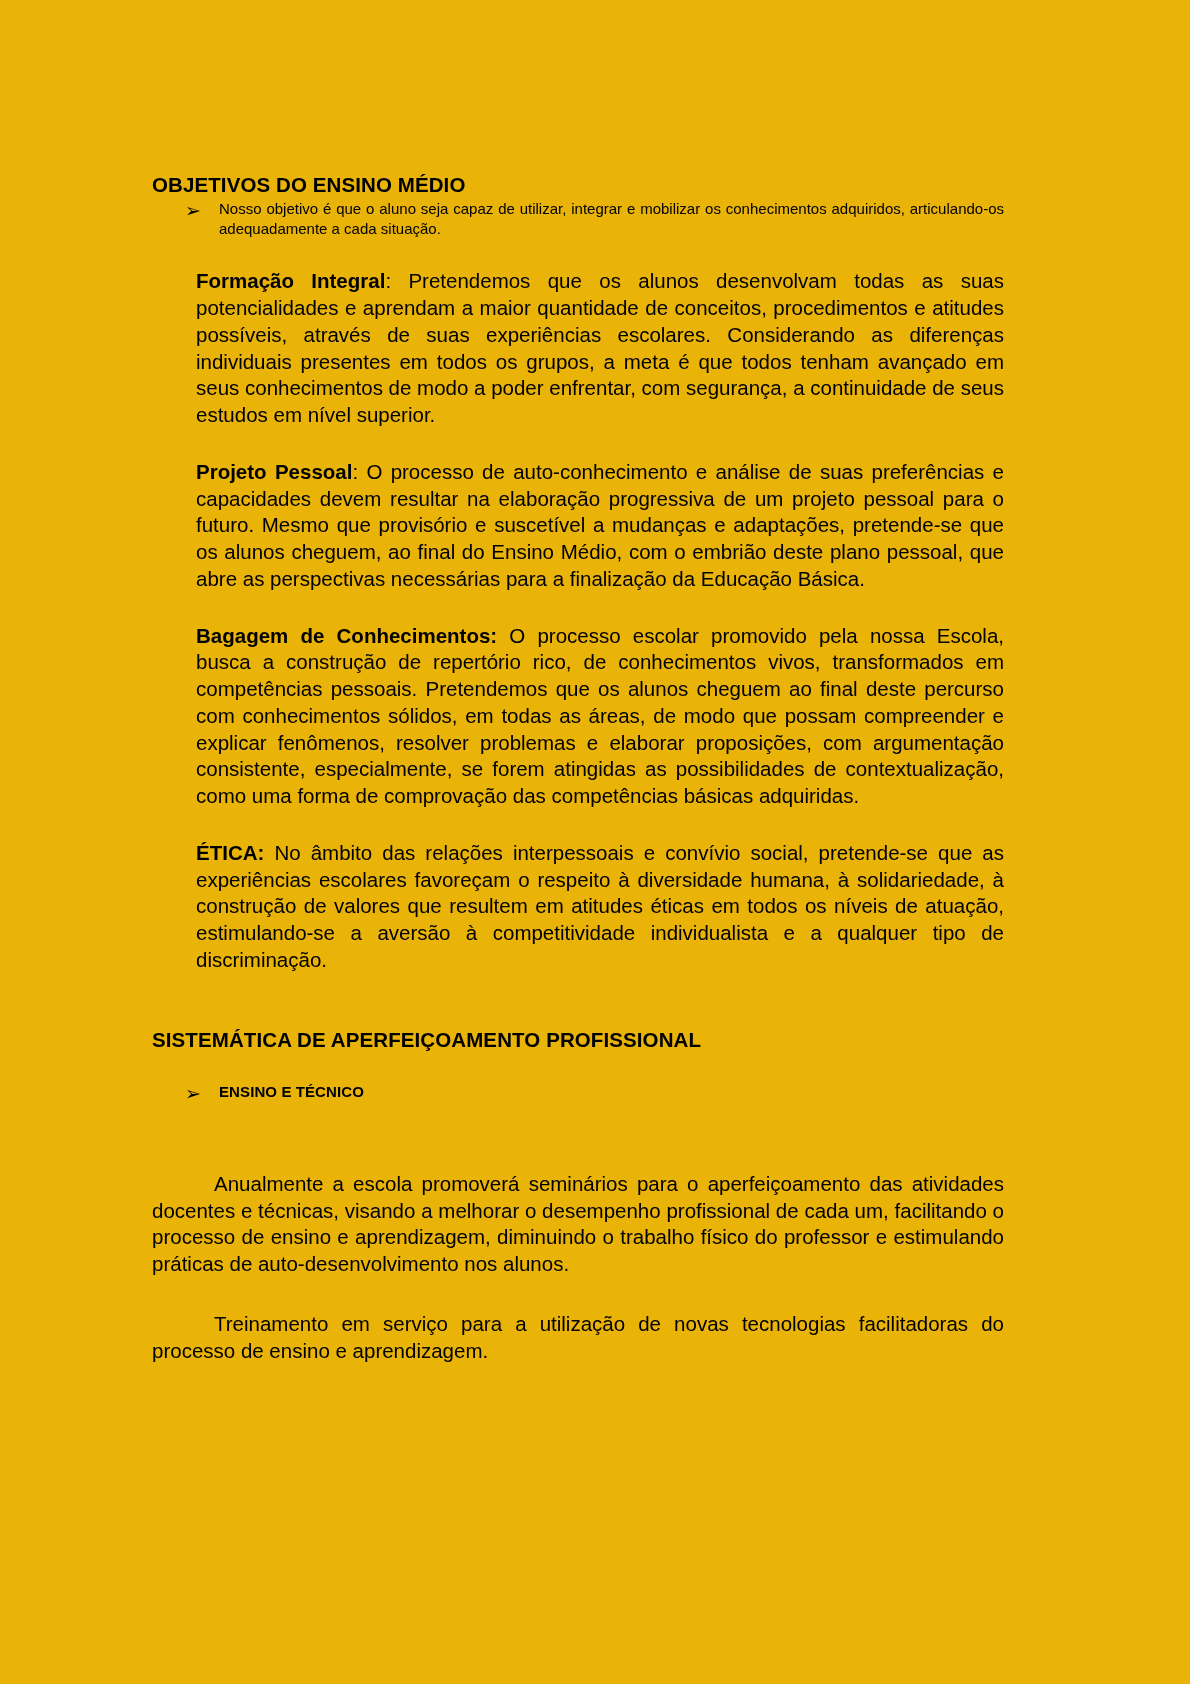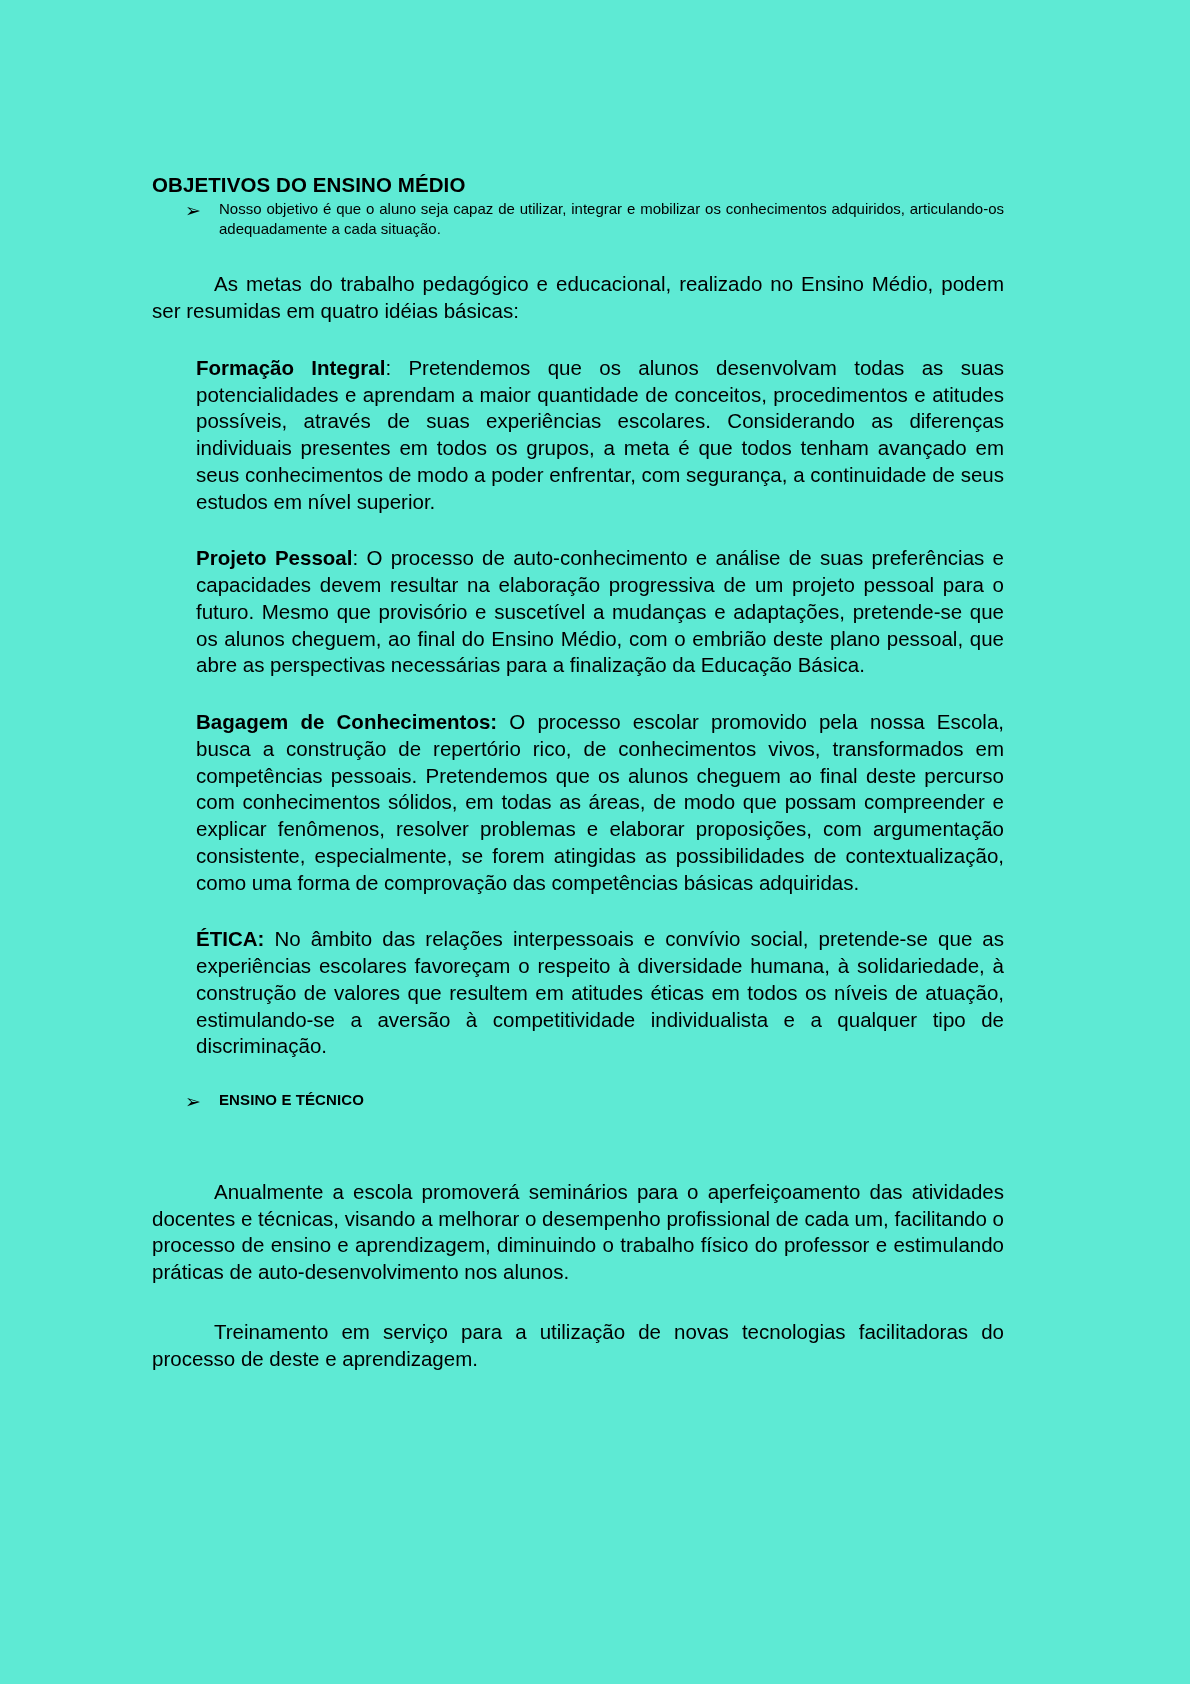--- a/index.html
+++ b/index.html
@@ -14,21 +14,21 @@
     font-family: "Liberation Sans", sans-serif;
     color: #000000;
     -webkit-font-smoothing: antialiased;
   }
   .page {
     position: relative;
     width: 1190px;
     height: 1684px;
     box-sizing: border-box;
     padding: 172px 186px 0 152px;
-    background: #5eead4;
+    background: #eab308;
   }
   .doc-body {
     width: 852px;
   }
 
   
   .section-heading {
     font-weight: bold;
     font-size: 20.5px;
     line-height: 1.24;
@@ -102,43 +102,43 @@
 <div class="page">
   <div class="doc-body">
 
     <h1 class="section-heading">OBJETIVOS DO ENSINO MÉDIO</h1>
 
     <div class="bullet-row first-bullet">
       <span class="bullet-glyph">➢</span>
       <span class="bullet-text justified">Nosso objetivo é que o aluno seja capaz de utilizar, integrar e mobilizar os conhecimentos adquiridos, articulando-os adequadamente a cada situação.</span>
     </div>
 
-    <p class="para indented gap-lg">As metas do trabalho pedagógico e educacional, realizado no Ensino Médio, podem ser resumidas em quatro idéias básicas:</p>
 
     <p class="para gap-md">
       <span class="lead">Formação Integral</span><span>: </span><span>Pretendemos que os alunos desenvolvam todas as suas potencialidades e aprendam a maior quantidade de conceitos, procedimentos e atitudes possíveis, através de suas experiências escolares. Considerando as diferenças individuais presentes em todos os grupos, a meta é que todos tenham avançado em seus conhecimentos de modo a poder enfrentar, com segurança, a continuidade de seus estudos em nível superior.</span>
     </p>
 
     <p class="para gap-md">
       <span class="lead">Projeto Pessoal</span><span>: </span><span>O processo de auto-conhecimento e análise de suas preferências e capacidades devem resultar na elaboração progressiva de um projeto pessoal para o futuro. Mesmo que provisório e suscetível a mudanças e adaptações, pretende-se que os alunos cheguem, ao final do Ensino Médio, com o embrião deste plano pessoal, que abre as perspectivas necessárias para a finalização da Educação Básica.</span>
     </p>
 
     <p class="para gap-md">
       <span class="lead">Bagagem de Conhecimentos:</span><span> </span><span>O processo escolar promovido pela nossa Escola, busca a construção de repertório rico, de conhecimentos vivos, transformados em competências pessoais. Pretendemos que os alunos cheguem ao final deste percurso com conhecimentos sólidos, em todas as áreas, de modo que possam compreender e explicar fenômenos, resolver problemas e elaborar proposições, com argumentação consistente, especialmente, se forem atingidas as possibilidades de contextualização, como uma forma de comprovação das competências básicas adquiridas.</span>
     </p>
 
     <p class="para gap-md">
       <span class="lead">ÉTICA:</span><span> </span><span>No âmbito das relações interpessoais e convívio social, pretende-se que as experiências escolares favoreçam o respeito à diversidade humana, à solidariedade, à construção de valores que resultem em atitudes éticas em todos os níveis de atuação, estimulando-se a aversão à competitividade individualista e a qualquer tipo de discriminação.</span>
     </p>
 
+    <h2 class="section-heading spaced-top">SISTEMÁTICA DE APERFEIÇOAMENTO PROFISSIONAL</h2>
 
     <div class="bullet-row heading-bullet">
       <span class="bullet-glyph tight">➢</span>
       <span class="bullet-text bold-label">ENSINO E TÉCNICO</span>
     </div>
 
     <p class="para indented gap-xl">Anualmente a escola promoverá seminários para o aperfeiçoamento das atividades docentes e técnicas, visando a melhorar o desempenho profissional de cada um, facilitando o processo de ensino e aprendizagem, diminuindo o trabalho físico do professor e estimulando práticas de auto-desenvolvimento nos alunos.</p>
 
-    <p class="para indented gap-lg">Treinamento em serviço para a utilização de novas tecnologias facilitadoras do processo de deste e aprendizagem.</p>
+    <p class="para indented gap-lg">Treinamento em serviço para a utilização de novas tecnologias facilitadoras do processo de ensino e aprendizagem.</p>
 
 
   </div>
 </div>
 
 </body></html>

